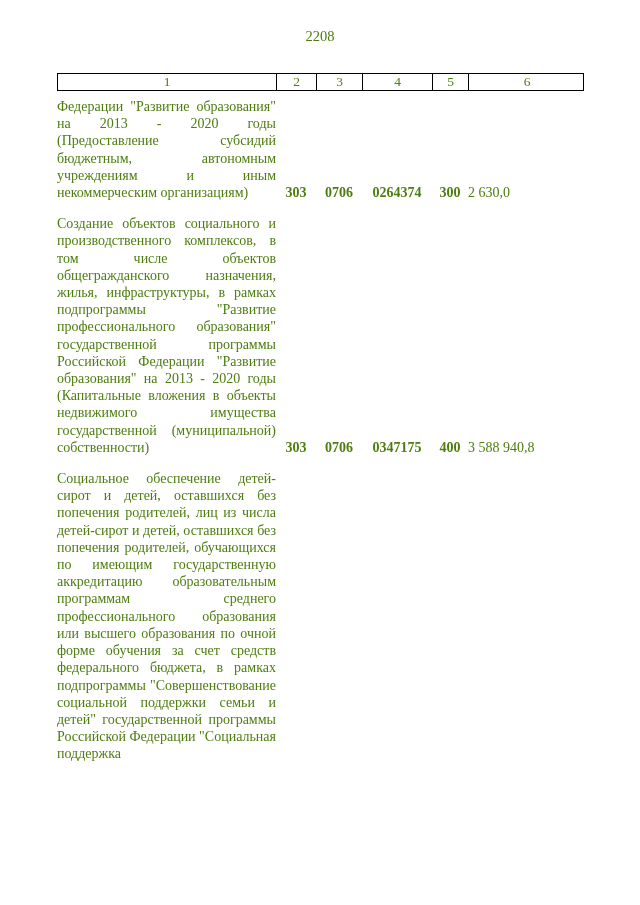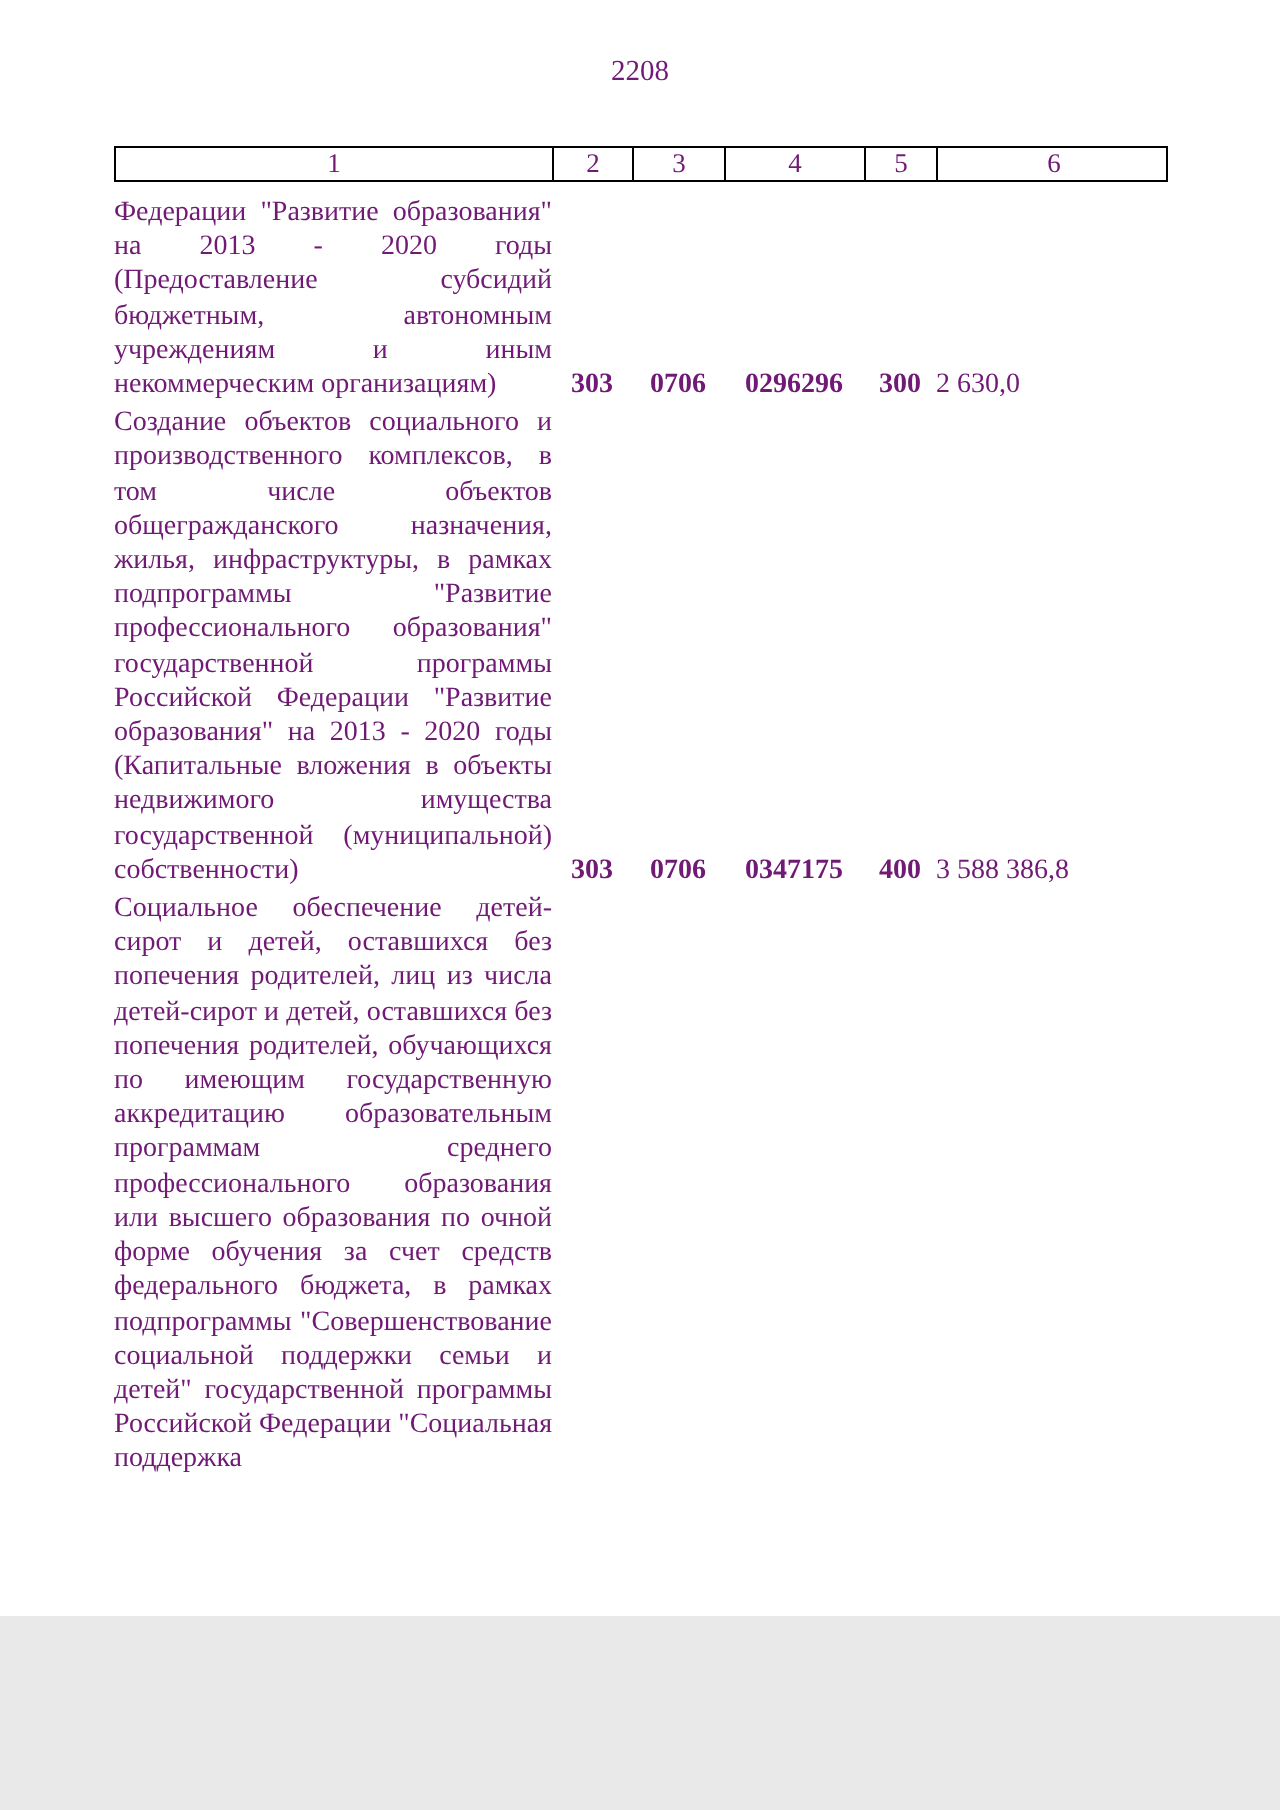--- a/index.html
+++ b/index.html
@@ -1,23 +1,23 @@
 <!DOCTYPE html>
 <html><head>
 <meta charset="utf-8">
 <style>
   * { box-sizing: border-box; margin: 0; padding: 0; }
   html, body { background: #e9e9e9; }
   body { font-family: "Liberation Serif", serif; }
   .page {
     position: relative;
     width: 640px;
-    height: 808px;
+    height: 905px;
     background: #ffffff;
-    color: #701a75;
+    color: #4d7c0f;
     overflow: hidden;
   }
   .page-number {
     padding-top: 28px;
     text-align: center;
     font-size: 14.5px;
     line-height: 16px;
   }
   .budget-table {
     margin: 29px 0 0 57px;
@@ -36,21 +36,21 @@
   }
   .hcell:last-child { border-right: none; }
   .table-body { padding-top: 7px; }
   .row {
     display: grid;
     grid-template-columns: 219px 40px 46px 70px 36px 116px;
     align-items: end;
     font-size: 14px;
     line-height: 17.2px;
   }
-  .row + .row { margin-top: 2px; }
+  .row + .row { margin-top: 14px; }
   .cell.name {
     text-align: justify;
   }
   .row.continues .cell.name {
     text-align-last: justify;
   }
   .cell.num { text-align: center; font-weight: bold; }
   .cell.amt { text-align: left; padding-right: 5px; white-space: nowrap; }
 </style>
 </head>
@@ -70,32 +70,32 @@
       <div class="hcell">5</div>
       <div class="hcell">6</div>
     </div>
 
     <div class="table-body">
 
       <div class="row">
         <div class="cell name">Федерации "Развитие образования" на 2013 - 2020 годы (Предоставление субсидий бюджетным, автономным учреждениям и иным некоммерческим организациям)</div>
         <div class="cell num">303</div>
         <div class="cell num">0706</div>
-        <div class="cell num">0296296</div>
+        <div class="cell num">0264374</div>
         <div class="cell num">300</div>
         <div class="cell amt">2 630,0</div>
       </div>
 
       <div class="row">
         <div class="cell name">Создание объектов социального и производственного комплексов, в том числе объектов общегражданского назначения, жилья, инфраструктуры, в рамках подпрограммы "Развитие профессионального образования" государственной программы Российской Федерации "Развитие образования" на 2013 - 2020 годы (Капитальные вложения в объекты недвижимого имущества государственной (муниципальной) собственности)</div>
         <div class="cell num">303</div>
         <div class="cell num">0706</div>
         <div class="cell num">0347175</div>
         <div class="cell num">400</div>
-        <div class="cell amt">3 588 386,8</div>
+        <div class="cell amt">3 588 940,8</div>
       </div>
 
       <div class="row continues">
         <div class="cell name">Социальное обеспечение детей-сирот и детей, оставшихся без попечения родителей, лиц из числа детей-сирот и детей, оставшихся без попечения родителей, обучающихся по имеющим государственную аккредитацию образовательным программам среднего профессионального образования или высшего образования по очной форме обучения за счет средств федерального бюджета, в рамках подпрограммы "Совершенствование социальной поддержки семьи и детей" государственной программы Российской Федерации "Социальная поддержка</div>
         <div class="cell num"></div>
         <div class="cell num"></div>
         <div class="cell num"></div>
         <div class="cell num"></div>
         <div class="cell amt"></div>
       </div>

